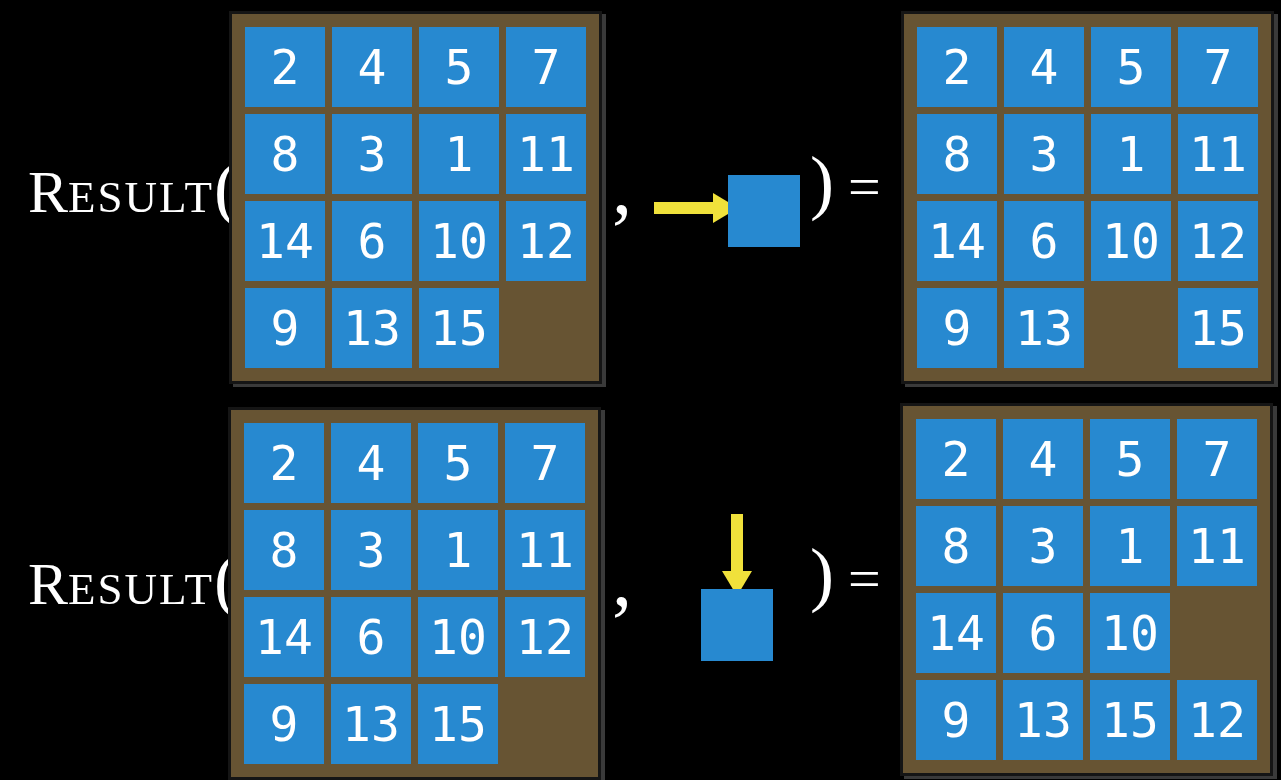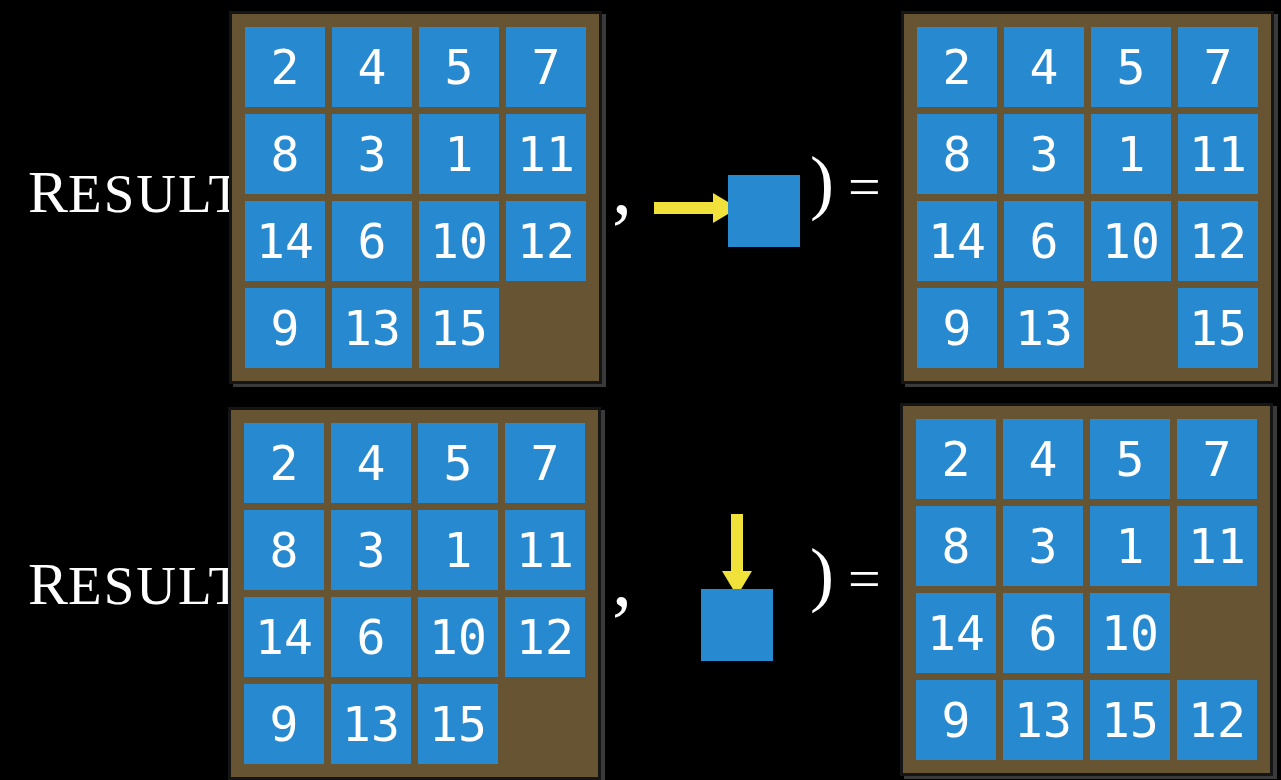--- a/index.html
+++ b/index.html
@@ -17,21 +17,21 @@
   }
   .abs { position: absolute; }
 
   
   .fn-label {
     color: var(--label-text, #fff);
     line-height: 1;
     white-space: nowrap;
   }
   .fn-lead  { font-size: 60px; }
-  .fn-rest  { font-size: 55px; letter-spacing: 2px; }
+  .fn-rest  { font-size: 45px; letter-spacing: 2px; }
   .fn-paren { font-size: 72px; letter-spacing: 0; }
   .math {
     color: var(--label-text, #fff);
     line-height: 1;
     white-space: nowrap;
   }
   .math .comma-glyph { font-size: 80px; }
   .math .paren-glyph { font-size: 72px; }
   .math .eq-glyph    { font-size: 58px; margin-left: 14px; }
 

